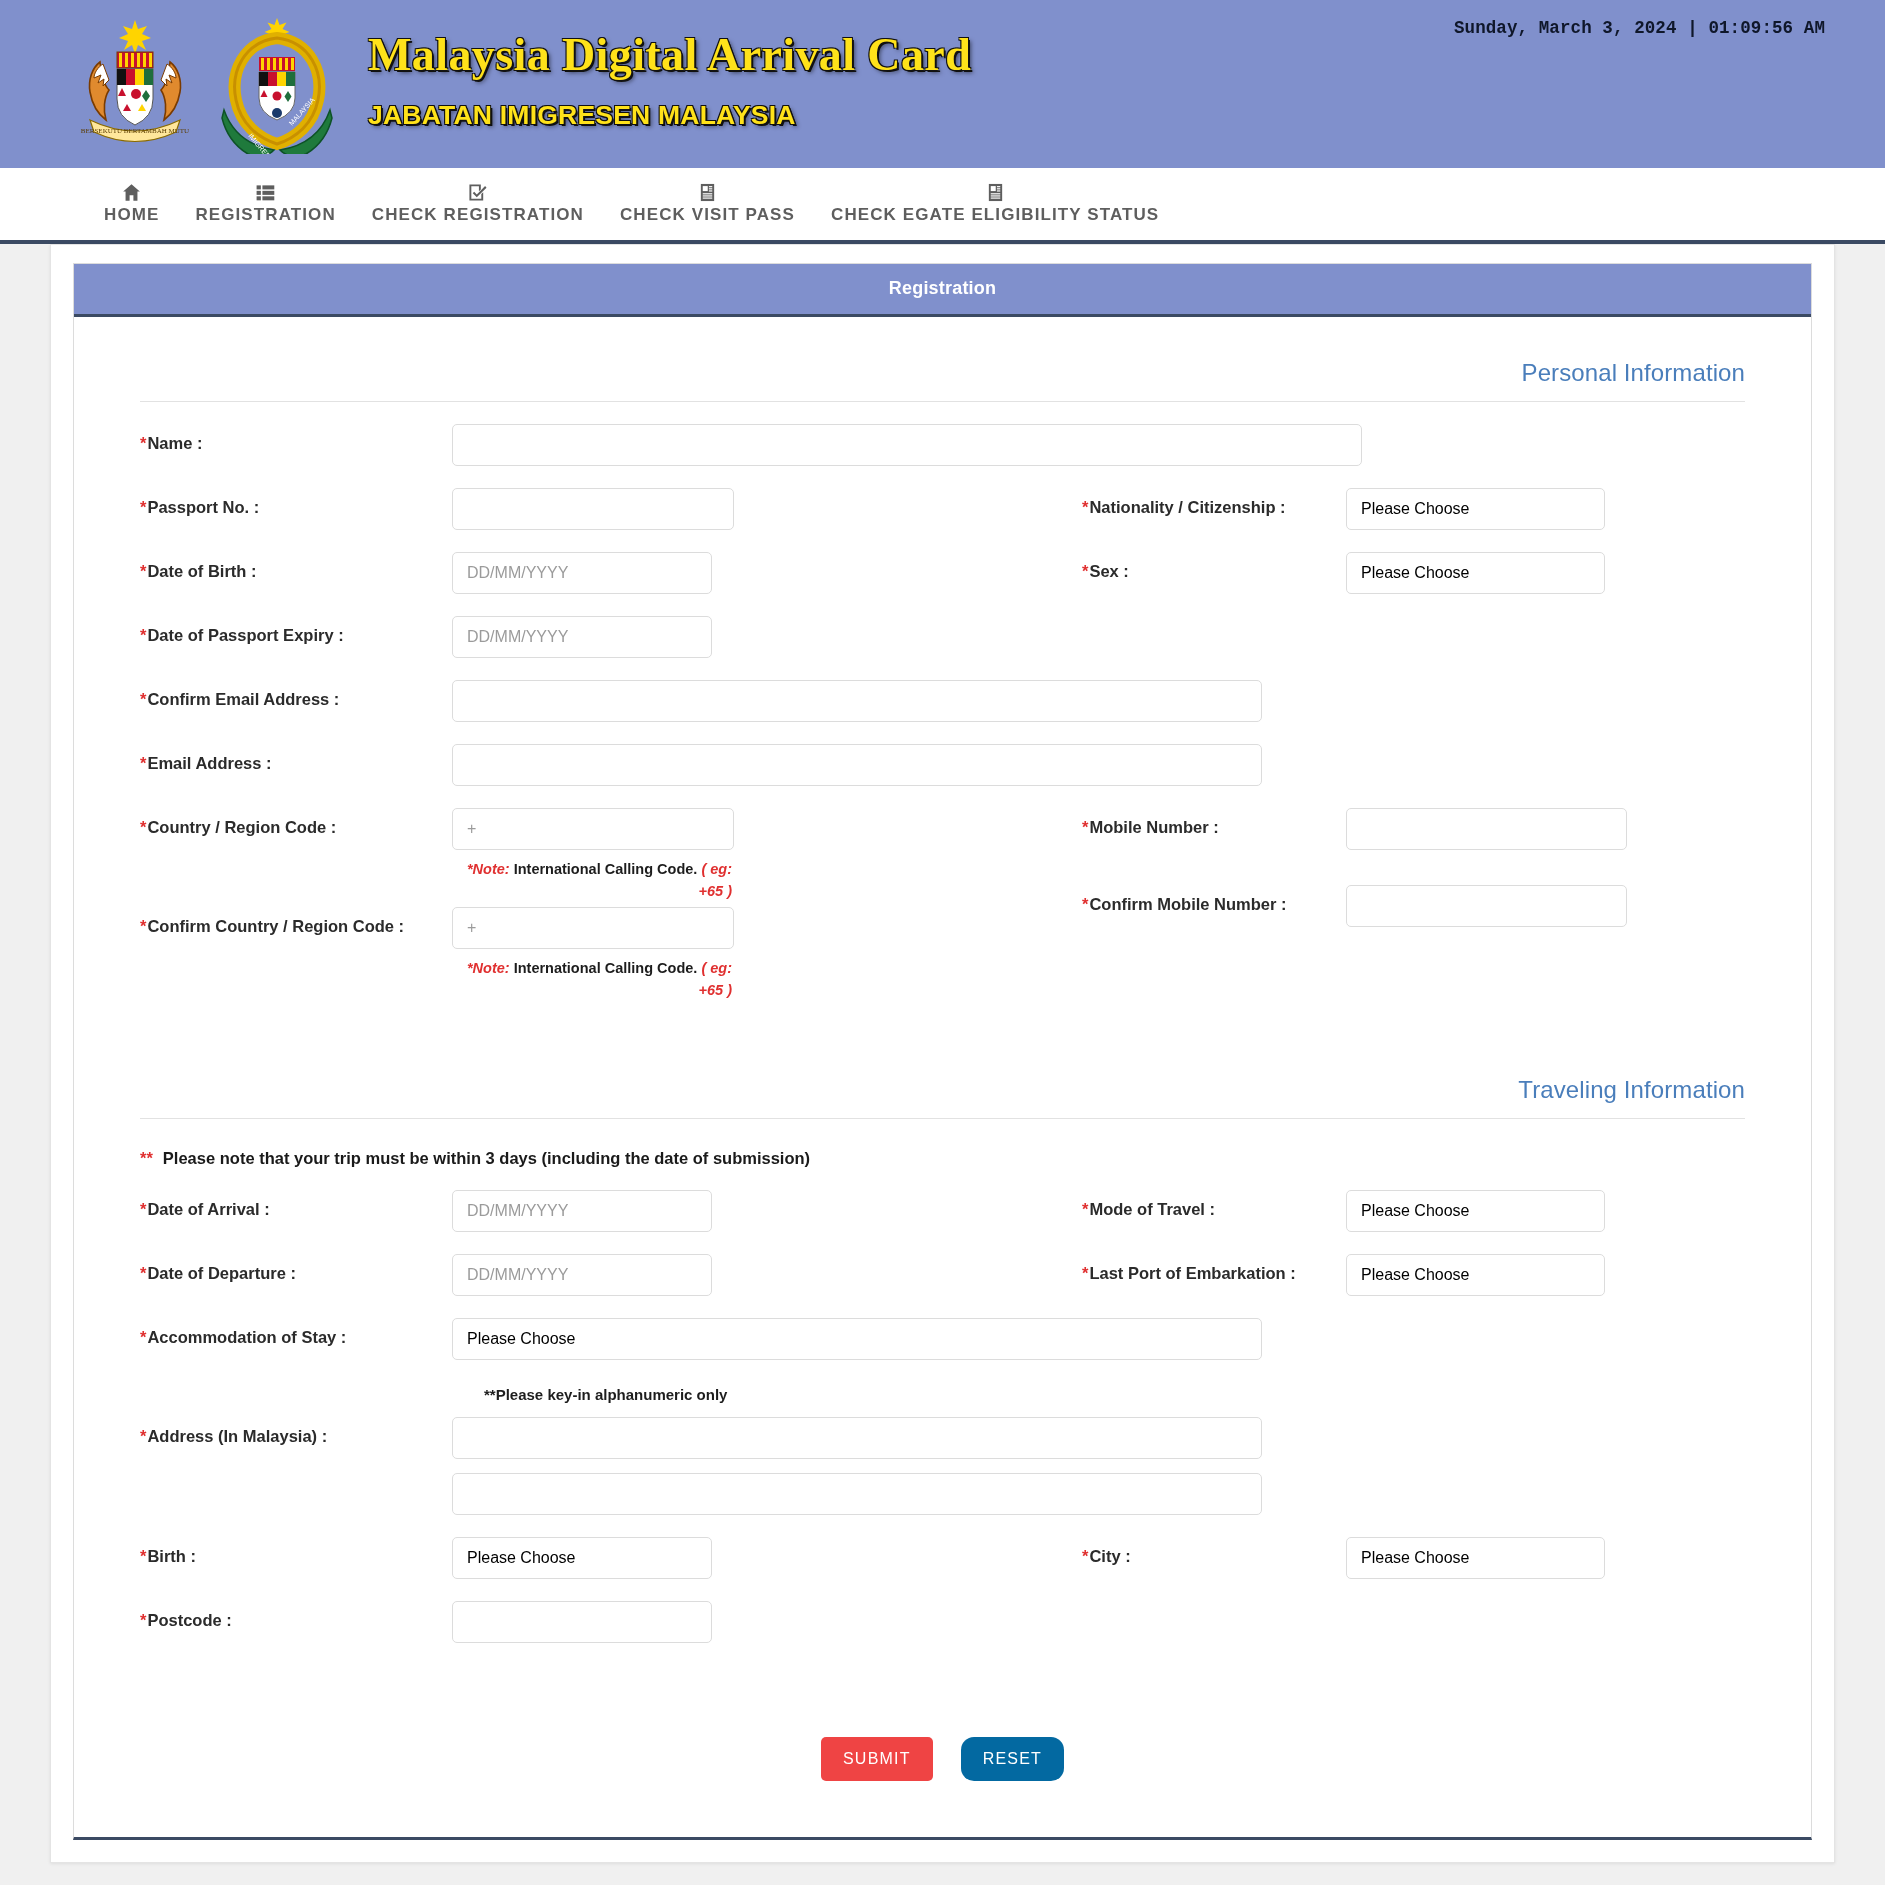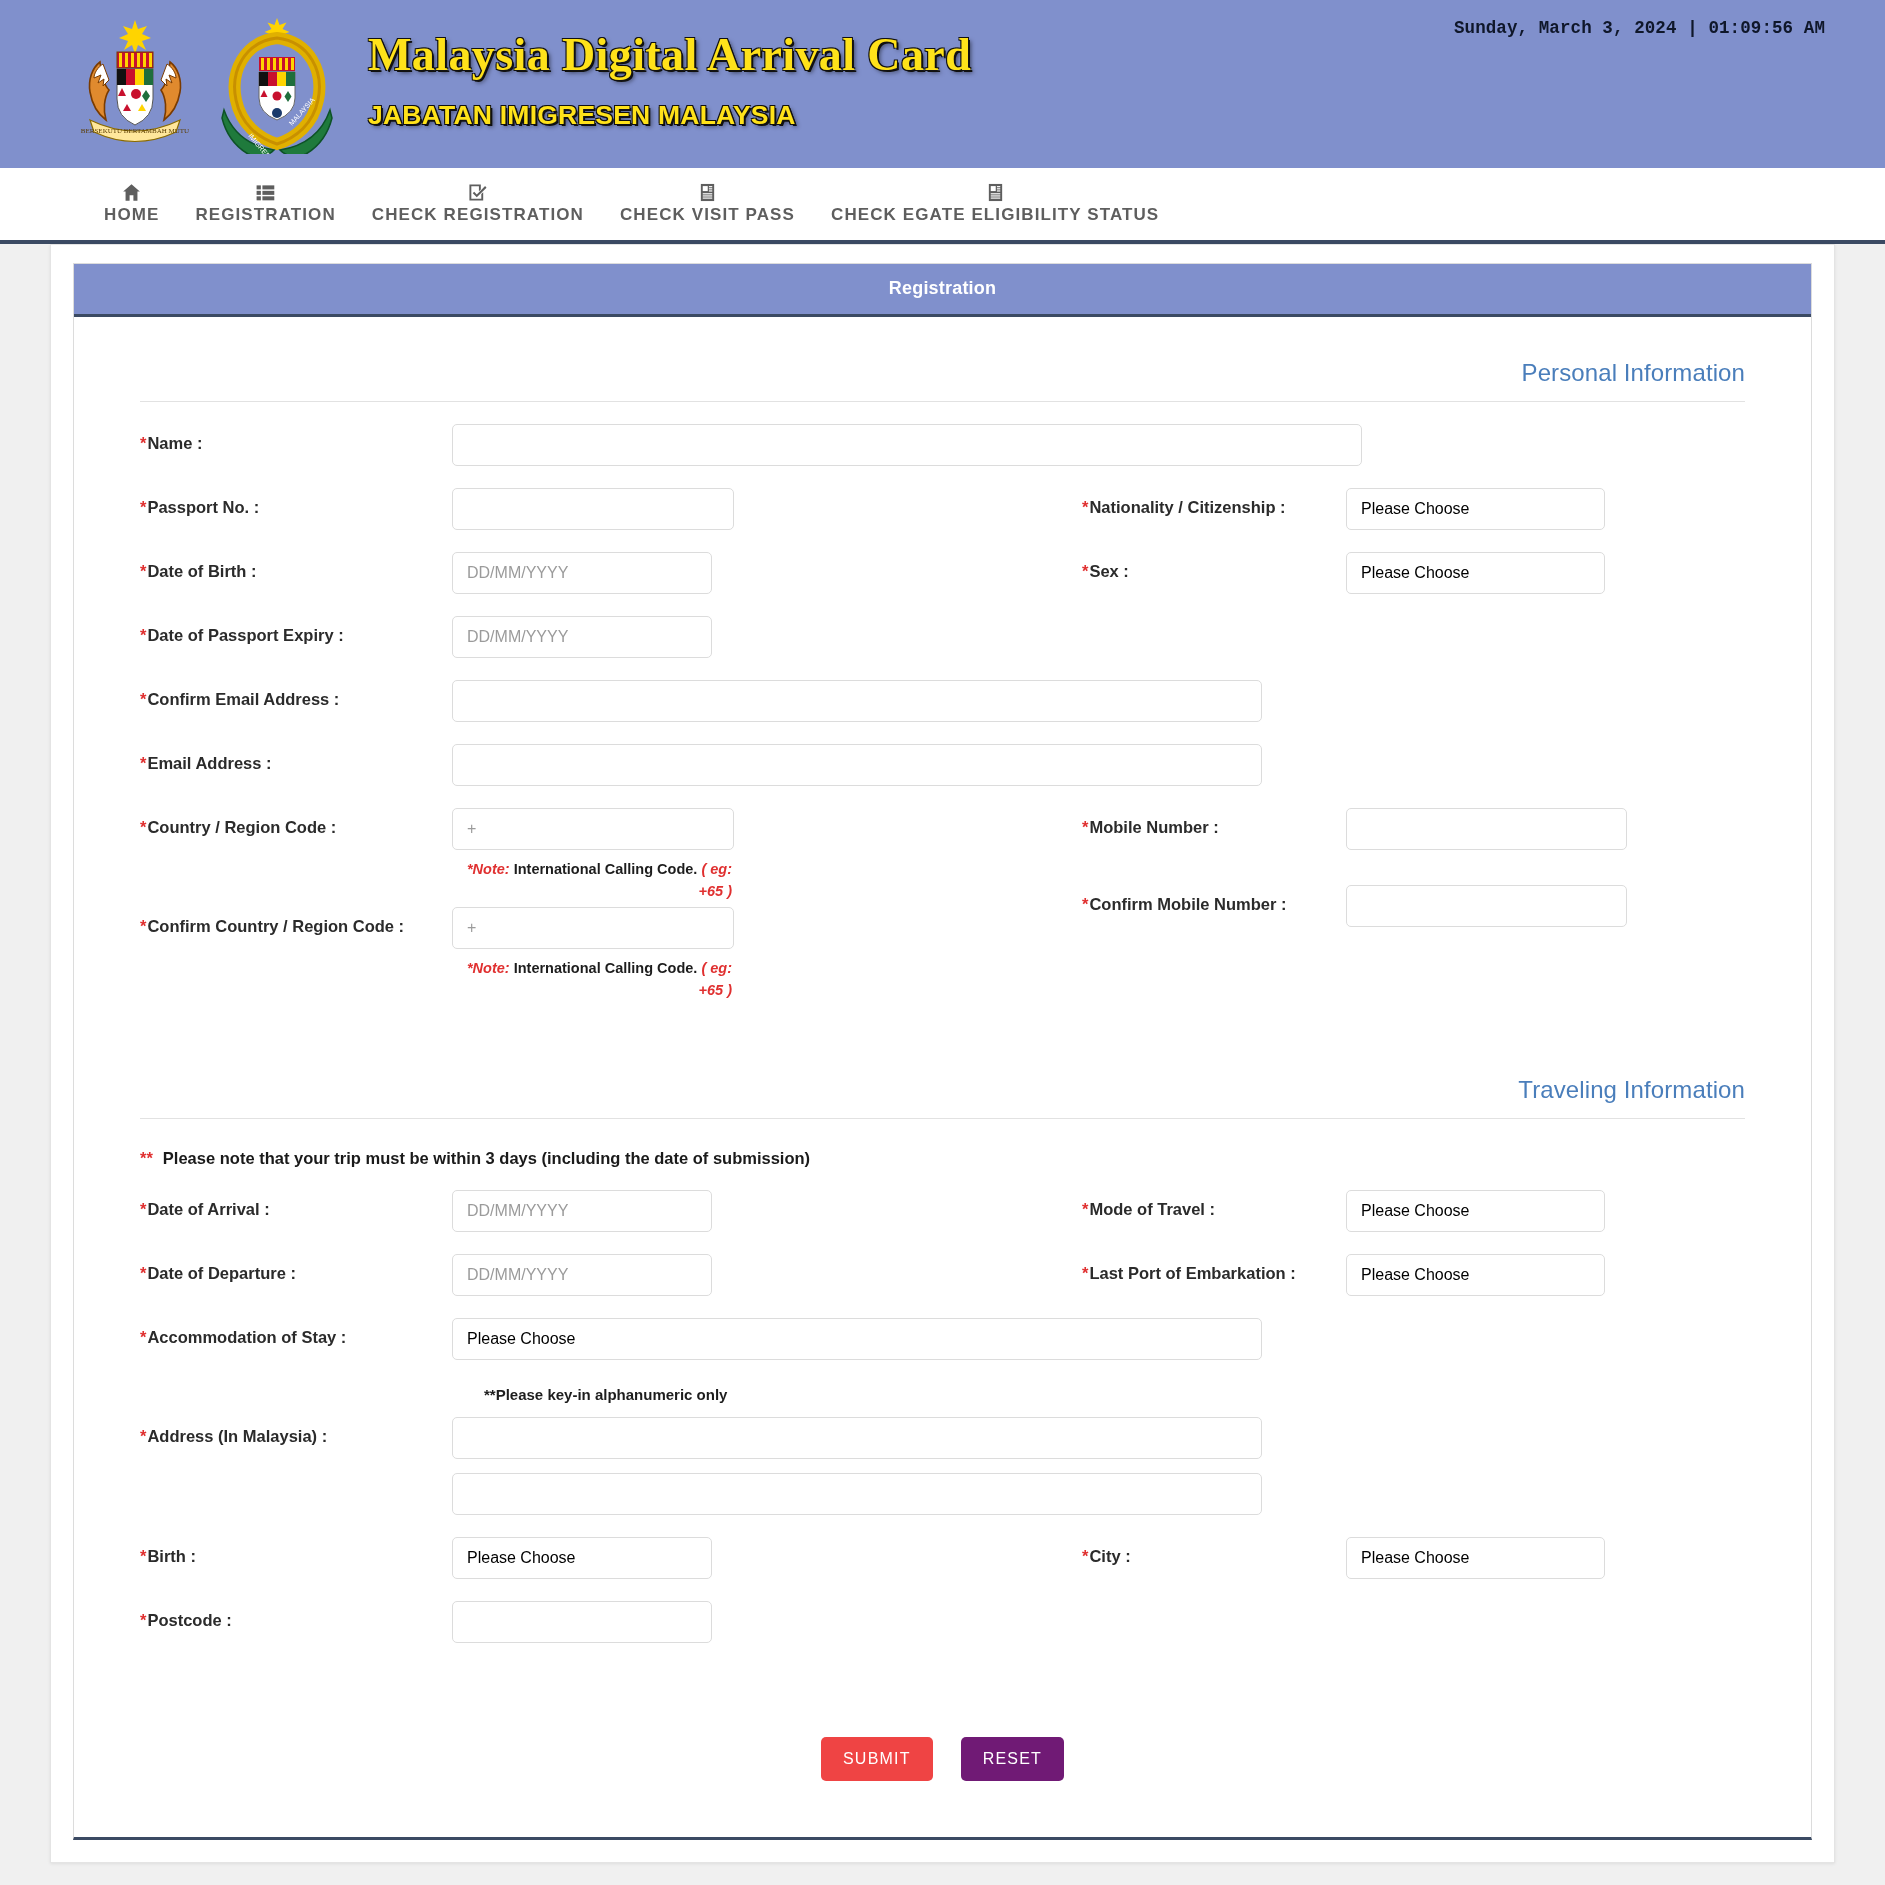--- a/index.html
+++ b/index.html
@@ -222,21 +222,21 @@
     border: none;
     border-radius: 5px;
     color: #ffffff;
     font-size: 16px;
     letter-spacing: 1.2px;
     font-family: "Liberation Sans", sans-serif;
     padding: 13px 22px;
     cursor: pointer;
   }
   .btn-submit { background: #ef4444; }
-  .btn-reset  { background: #701a75; }
+  .btn-reset  { background: #0369a1; border-radius: 13px; }
 </style>
 </head>
 <body>
 
 <div class="banner">
 
   <div class="crest">
     <svg viewBox="0 0 130 140" width="130" height="140">
       <g>
 

